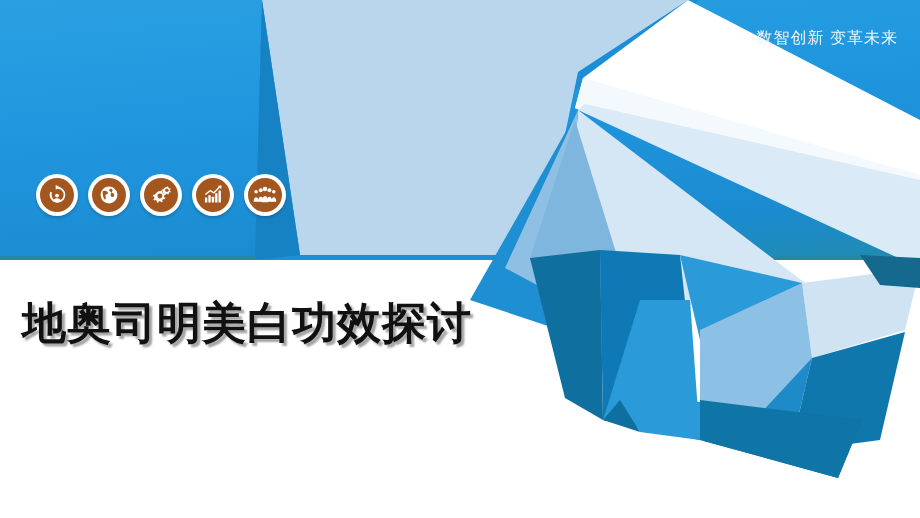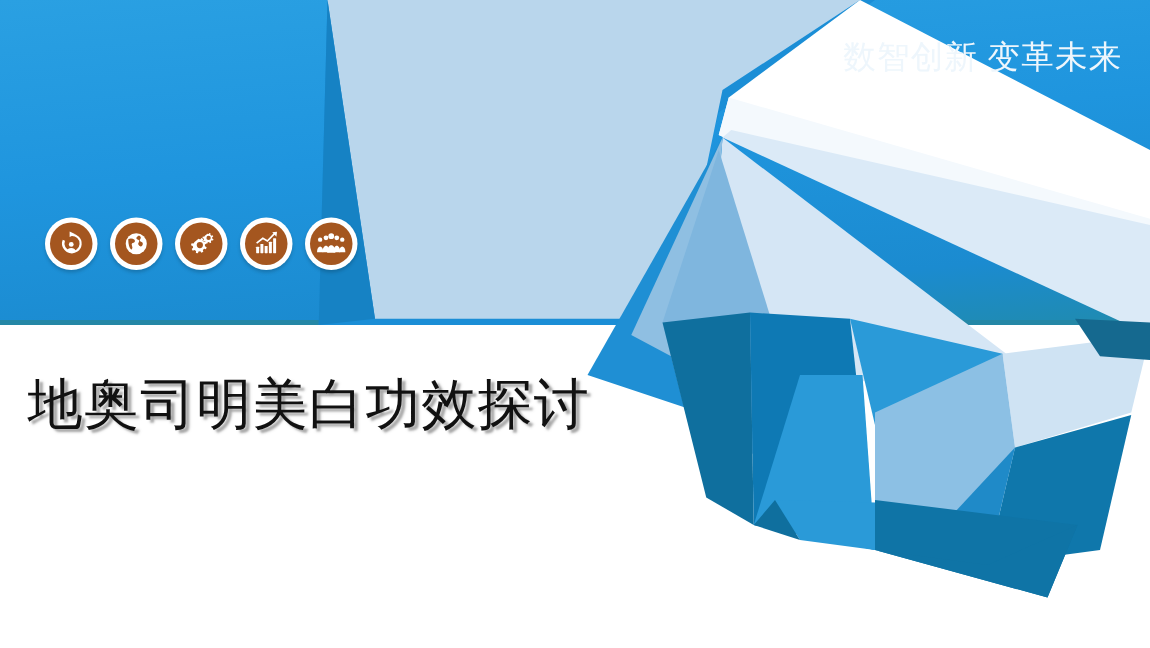--- a/index.html
+++ b/index.html
@@ -39,25 +39,25 @@
     left: 0; top: 0;
     width: 920px; height: 518px;
   }
   .poly-layer svg { display: block; }
 
   
   .tagline {
     position: absolute;
     right: 22px;
     top: 28px;
-    font-size: 26px;
+    font-size: 16px;
     letter-spacing: 1px;
     color: #eef6fc;
     white-space: nowrap;
-    font-family: Liberation Serif, serif;
+    font-family: Liberation Sans, sans-serif;
   }
 
   
   .icon-row {
     position: absolute;
     left: 36px;
     top: 174px;
     display: flex;
     gap: 10px;
     align-items: center;
@@ -83,21 +83,21 @@
     justify-content: center;
   }
   .icon-inner svg { display: block; }
 
   
   .title {
     position: absolute;
     left: 22px;
     top: 294px;
     font-size: 44px;
-    font-weight: normal;
+    font-weight: bold;
     color: #111111;
     letter-spacing: 1px;
     white-space: nowrap;
     text-shadow: 3px 3px 2px rgba(90,90,90,0.55);
     font-family: "DejaVu Sans", "Liberation Sans", sans-serif;
   }
 </style>
 </head>
 <body>
 

